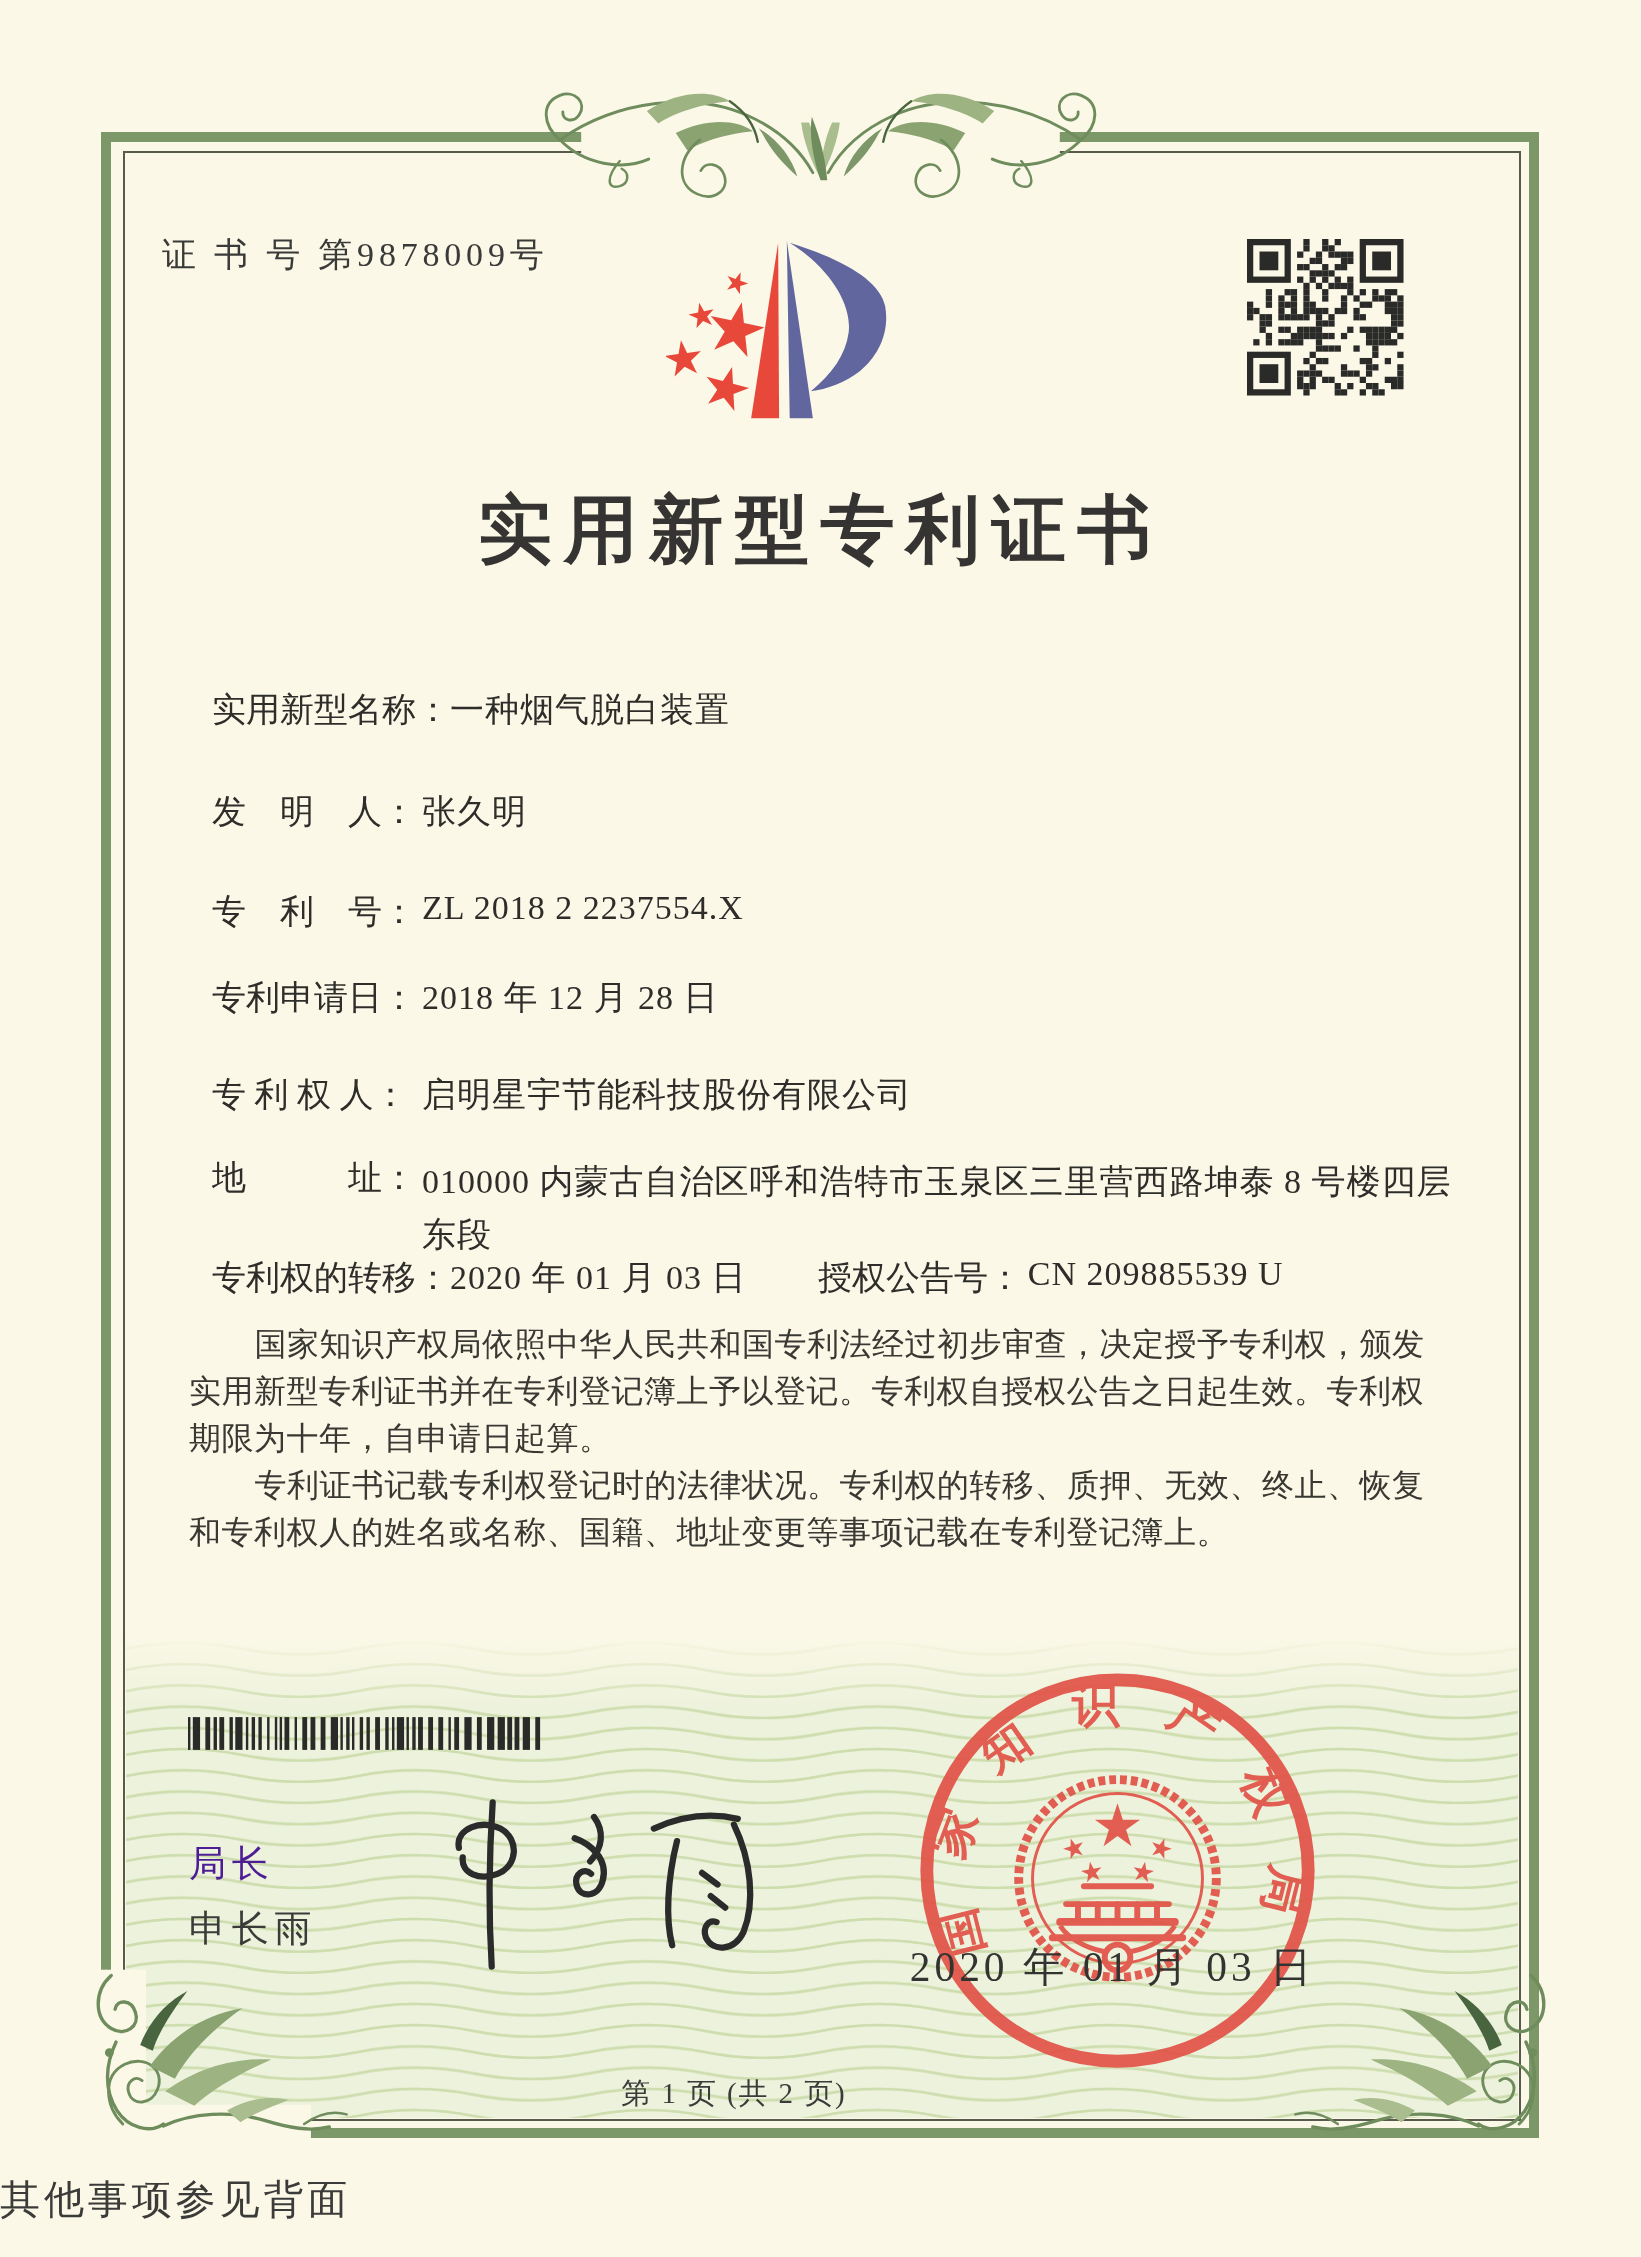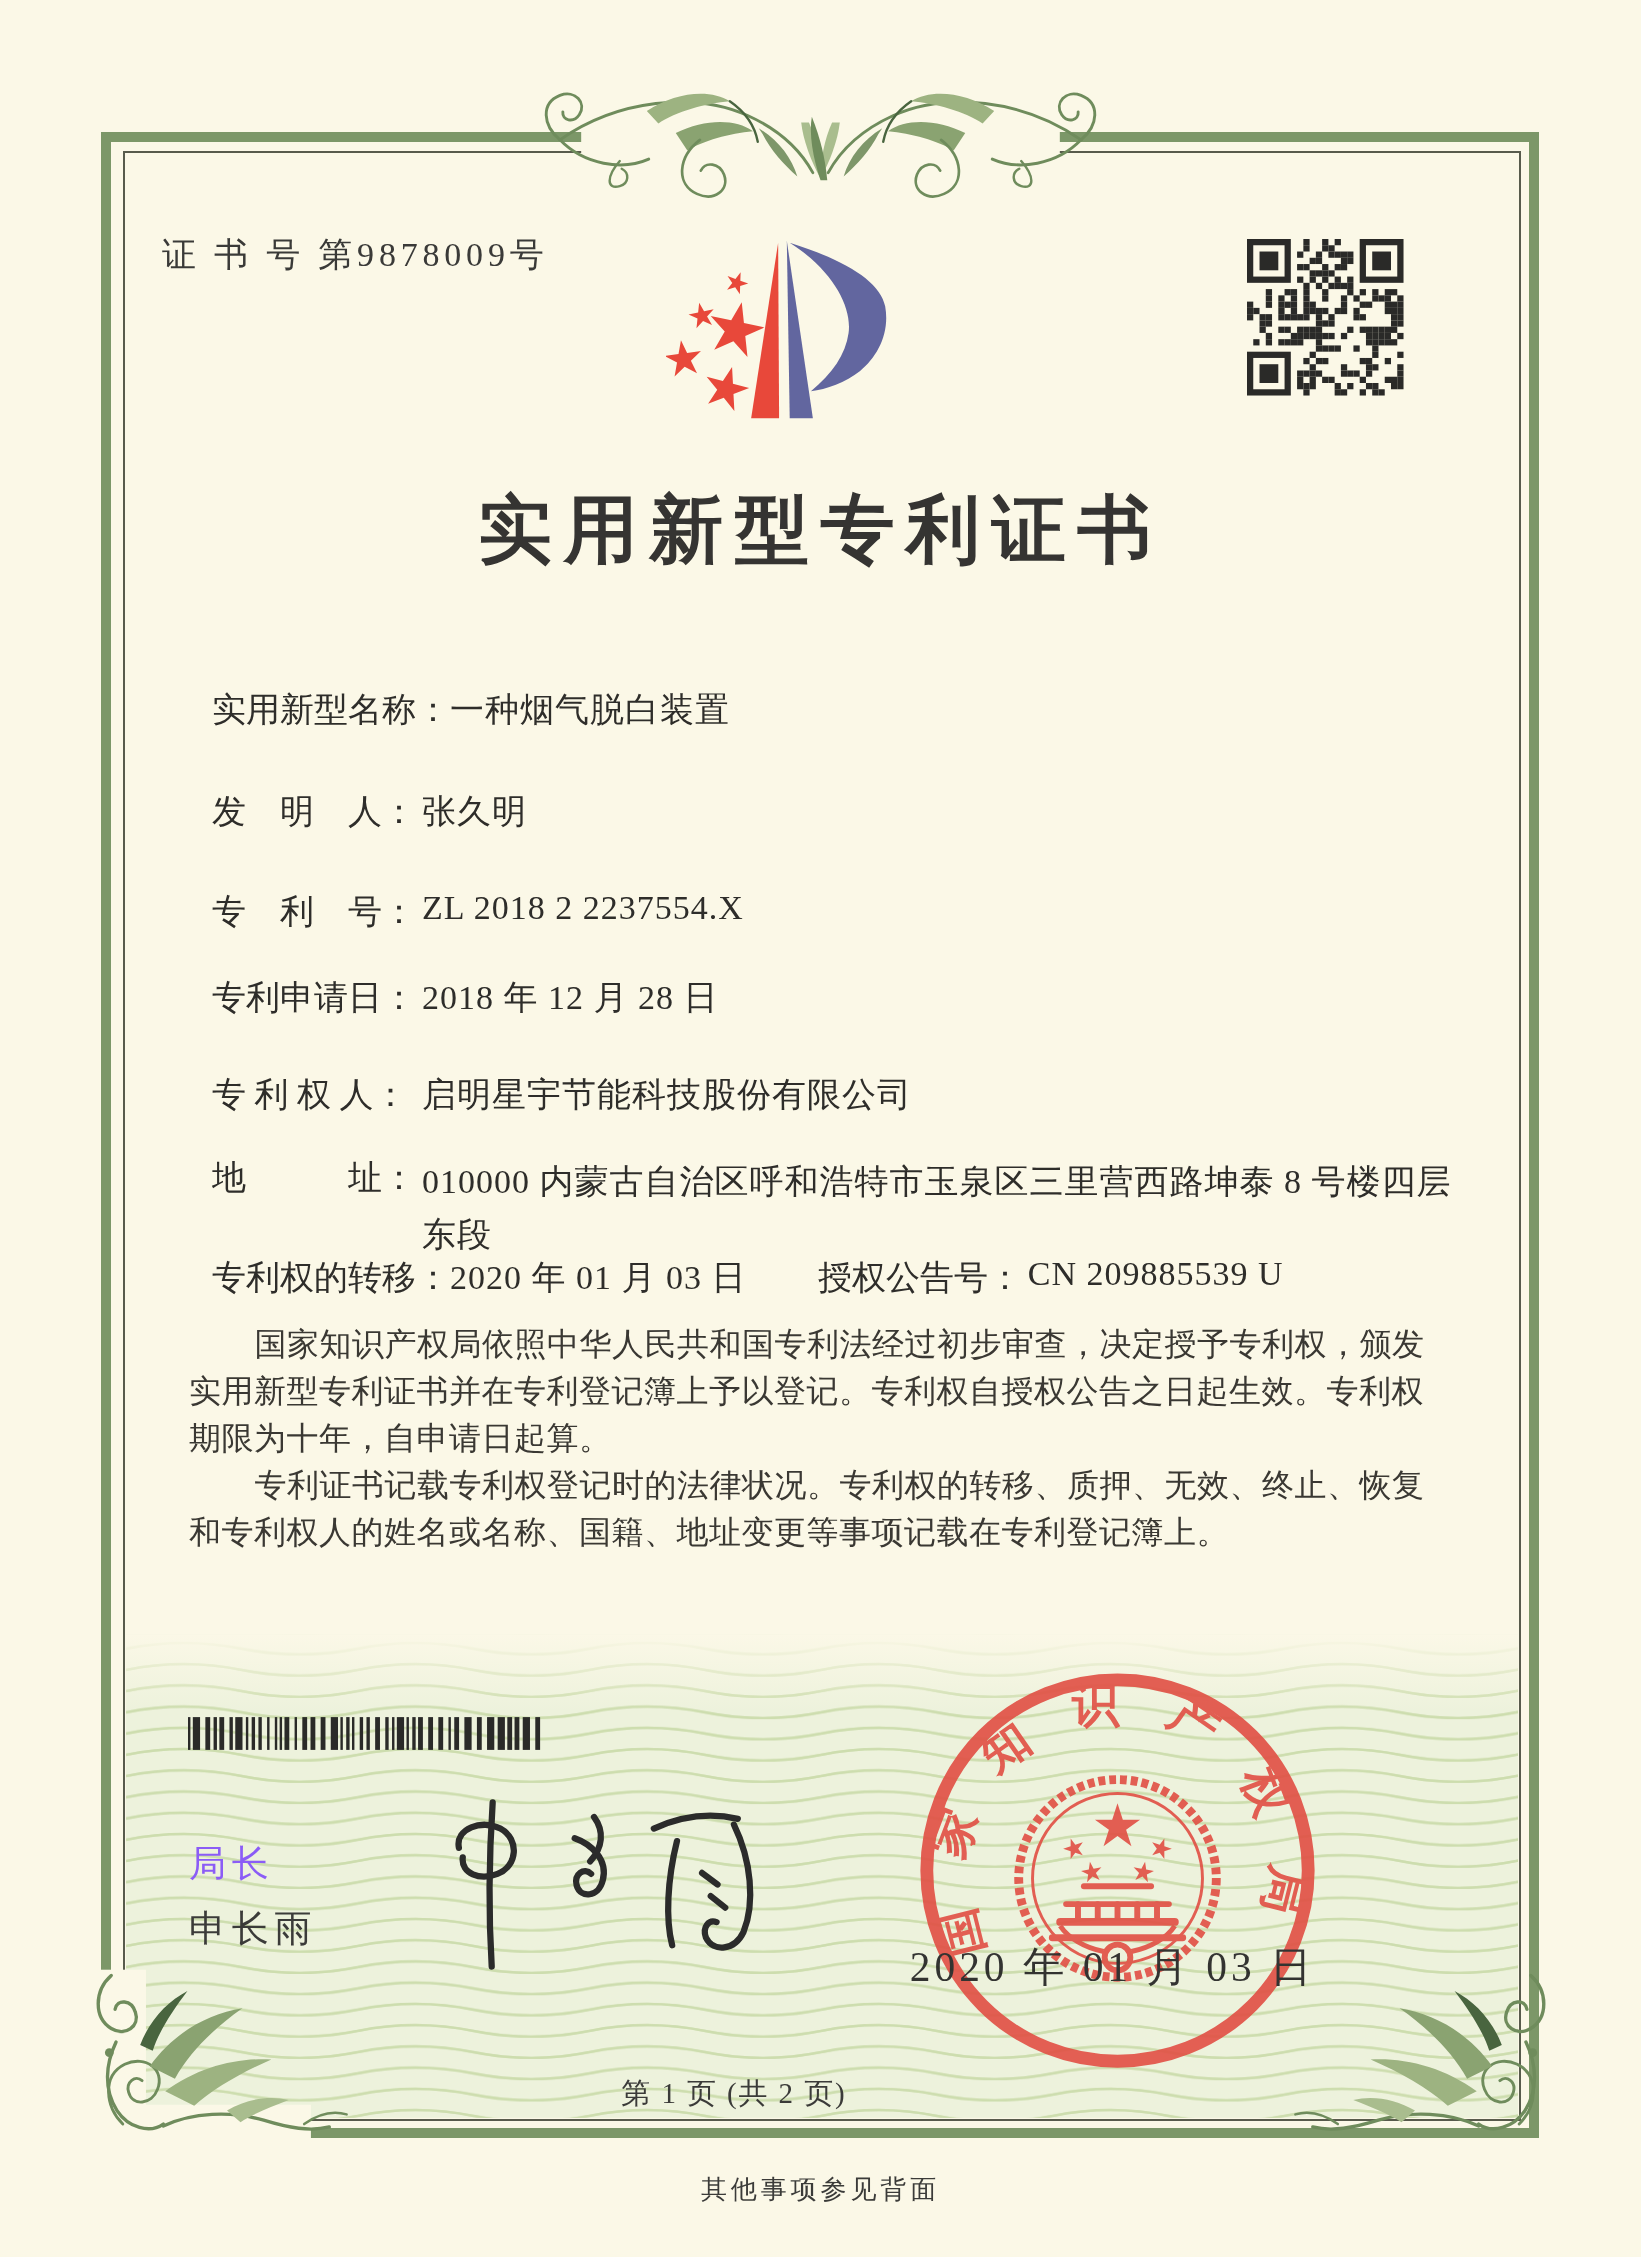--- a/index.html
+++ b/index.html
@@ -28,29 +28,29 @@
   .f-value.wrap{white-space:normal;width:1054px;line-height:53px;}
   .pair2{position:absolute;left:606px;top:0;white-space:nowrap;}
   .pair2 .f-label{min-width:0;margin-right:5.8px;}
   
   .legal{position:absolute;left:189px;top:1321px;width:1257px;font-size:32px;
     line-height:47px;letter-spacing:0.5px;color:#3a3833;z-index:3;}
   .legal p{margin:0;text-indent:2.05em;}
   
   .barcode{position:absolute;left:188px;top:1717px;z-index:3;}
   .director-title{position:absolute;left:189px;top:1839px;font-family:"Liberation Sans","DejaVu Sans",sans-serif;
-    font-size:37px;color:#8b5cf6;letter-spacing:5.8px;z-index:3;}
+    font-size:37px;color:#4c1d95;letter-spacing:5.8px;z-index:3;}
   .director-name{position:absolute;left:189px;top:1904px;font-family:"Liberation Sans","DejaVu Sans",sans-serif;
     font-size:37px;color:#3b3b39;letter-spacing:5.8px;z-index:3;}
   .signature{position:absolute;left:401px;top:1788px;z-index:4;}
   .seal{position:absolute;left:910px;top:1663px;z-index:4;}
   .page-info{position:absolute;left:0;top:2074px;width:1468px;text-align:center;
     font-size:29px;letter-spacing:1.9px;color:#3b3b39;z-index:3;}
-  .back-note{position:absolute;left:0;top:2172px;width:1641px;text-align:center;
-    font-size:26px;letter-spacing:3.9px;color:#3b3b39;z-index:3;}
+  .back-note{position:absolute;left:0;top:2172px;width:1641px;text-align:left;
+    font-size:40px;letter-spacing:3.9px;color:#3b3b39;z-index:3;}
 </style>
 </head>
 <body>
 
 <div class="page">
 
   <div class="wave-area">
     <svg width="1392" height="484" xmlns="http://www.w3.org/2000/svg" viewBox="0 0 1442 501">
       <defs>
         <pattern id="wavep" width="240" height="22" patternUnits="userSpaceOnUse">

